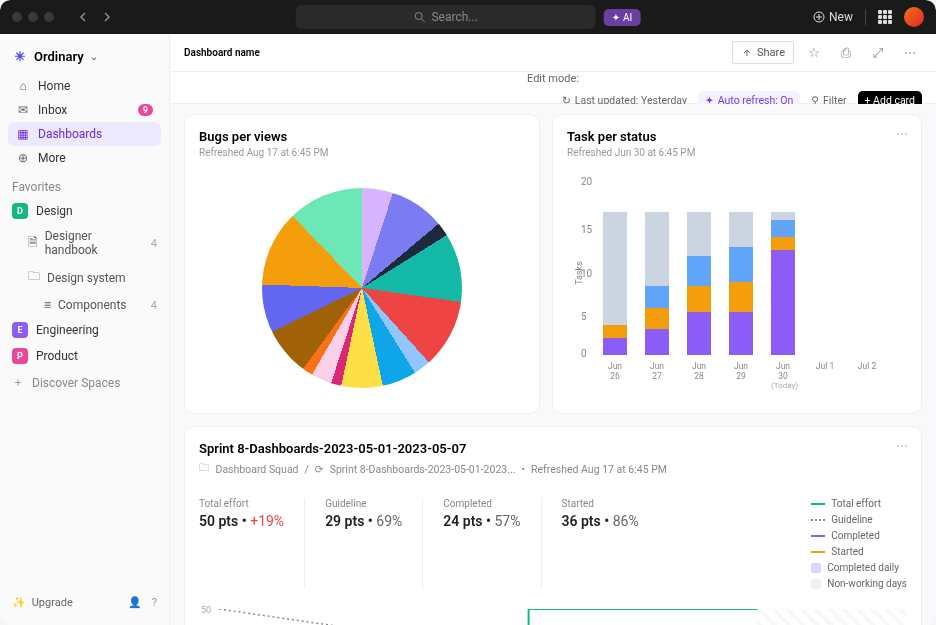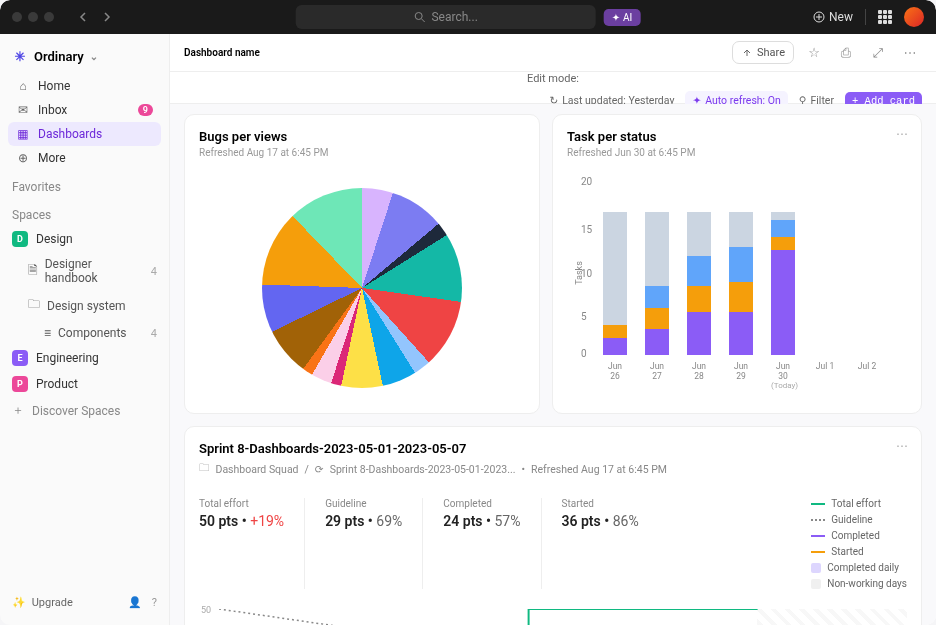--- a/index.html
+++ b/index.html
@@ -37,30 +37,30 @@
 .sq-pink { background: #ec4899; }
 .sub-item { display: flex; align-items: center; gap: 7px; padding: 5px 4px 5px 20px; color: #555; cursor: pointer; }
 .count { margin-left: auto; color: #aaa; font-size: 11px; }
 .sidebar-footer { margin-top: auto; padding: 8px 4px; display: flex; align-items: center; gap: 6px; color: #666; font-size: 11px; }
 .footer-right { margin-left: auto; display: flex; gap: 10px; color: #999; }
 
 .main { flex: 1; display: flex; flex-direction: column; background: #fff; overflow: hidden; }
 .header { height: 38px; border-bottom: 1px solid #eee; display: flex; align-items: center; padding: 0 14px; }
 .header h1 { font-size: 10px; font-weight: 600; }
 .header-actions { margin-left: auto; display: flex; align-items: center; gap: 8px; }
-.btn-outline { border: 1px solid #ddd; background: #fff; padding: 4px 8px; border-radius: 7px; font-size: 11px; display: flex; align-items: center; gap: 4px; cursor: pointer; color: #555; }
+.btn-outline { border: 1px solid #ddd; background: #fff; padding: 4px 8px; border-radius: 2px; font-size: 11px; display: flex; align-items: center; gap: 4px; cursor: pointer; color: #555; }
 .icon-btn { width: 24px; height: 24px; display: flex; align-items: center; justify-content: center; color: #888; cursor: pointer; font-size: 13px; }
 
 .toolbar { height: 32px; border-bottom: 1px solid #eee; display: flex; align-items: center; padding: 0 14px; font-size: 11px; color: #666; gap: 3px; flex-direction: column; }
 .toggle { width: 24px; height: 14px; background: #4f46e5; border-radius: 8px; position: relative; cursor: pointer; }
 .toggle::after { content: ''; position: absolute; width: 10px; height: 10px; background: #fff; border-radius: 50%; top: 2px; right: 2px; }
 .toolbar-right { margin-left: auto; display: flex; align-items: center; gap: 4px; }
 .chip { padding: 3px 7px; border-radius: 5px; font-size: 10.5px; display: flex; align-items: center; gap: 4px; cursor: pointer; }
 .chip.purple { background: #f5f3ff; color: #7c3aed; }
-.chip.primary { background: #8b5cf6; color: #fff; font-family: Liberation Mono, monospace; }
+.chip.primary { background: #000000; color: #fff; }
 
 .content { flex: 1; padding: 10px 14px; background: #f9f9fb; overflow-y: auto; }
 .row { display: flex; gap: 12px; margin-bottom: 12px; }
 .card { background: #fff; border: 1px solid #eee; border-radius: 10px; padding: 14px; position: relative; }
 .card-title { font-size: 13px; font-weight: 600; margin-bottom: 3px; }
 .card-sub { font-size: 10px; color: #999; }
 .card-menu { position: absolute; top: 12px; right: 12px; color: #aaa; cursor: pointer; letter-spacing: 1px; font-size: 12px; }
 .c1 { flex: 1; height: 300px; }
 .c2 { width: 370px; height: 300px; }
 .c3 { width: 100%; padding-bottom: 60px; }
@@ -170,21 +170,20 @@
     <div class="nav-item active">
         <span class="nav-icon">▦</span>
         <span>Dashboards</span>
       </div>
     <div class="nav-item">
         <span class="nav-icon">⊕</span>
         <span>More</span>
       </div>
 
     <div class="section-label">Favorites</div>
-    <div class="section-label">Spaces</div>
 
     <div class="space-item">
         <span class="space-badge sq-green">D</span>
         <span>Design</span>
       </div>
     <div class="sub-item">
         <span>🗎</span>
         <span>Designer handbook</span>
         <span class="count">4</span>
       </div>

